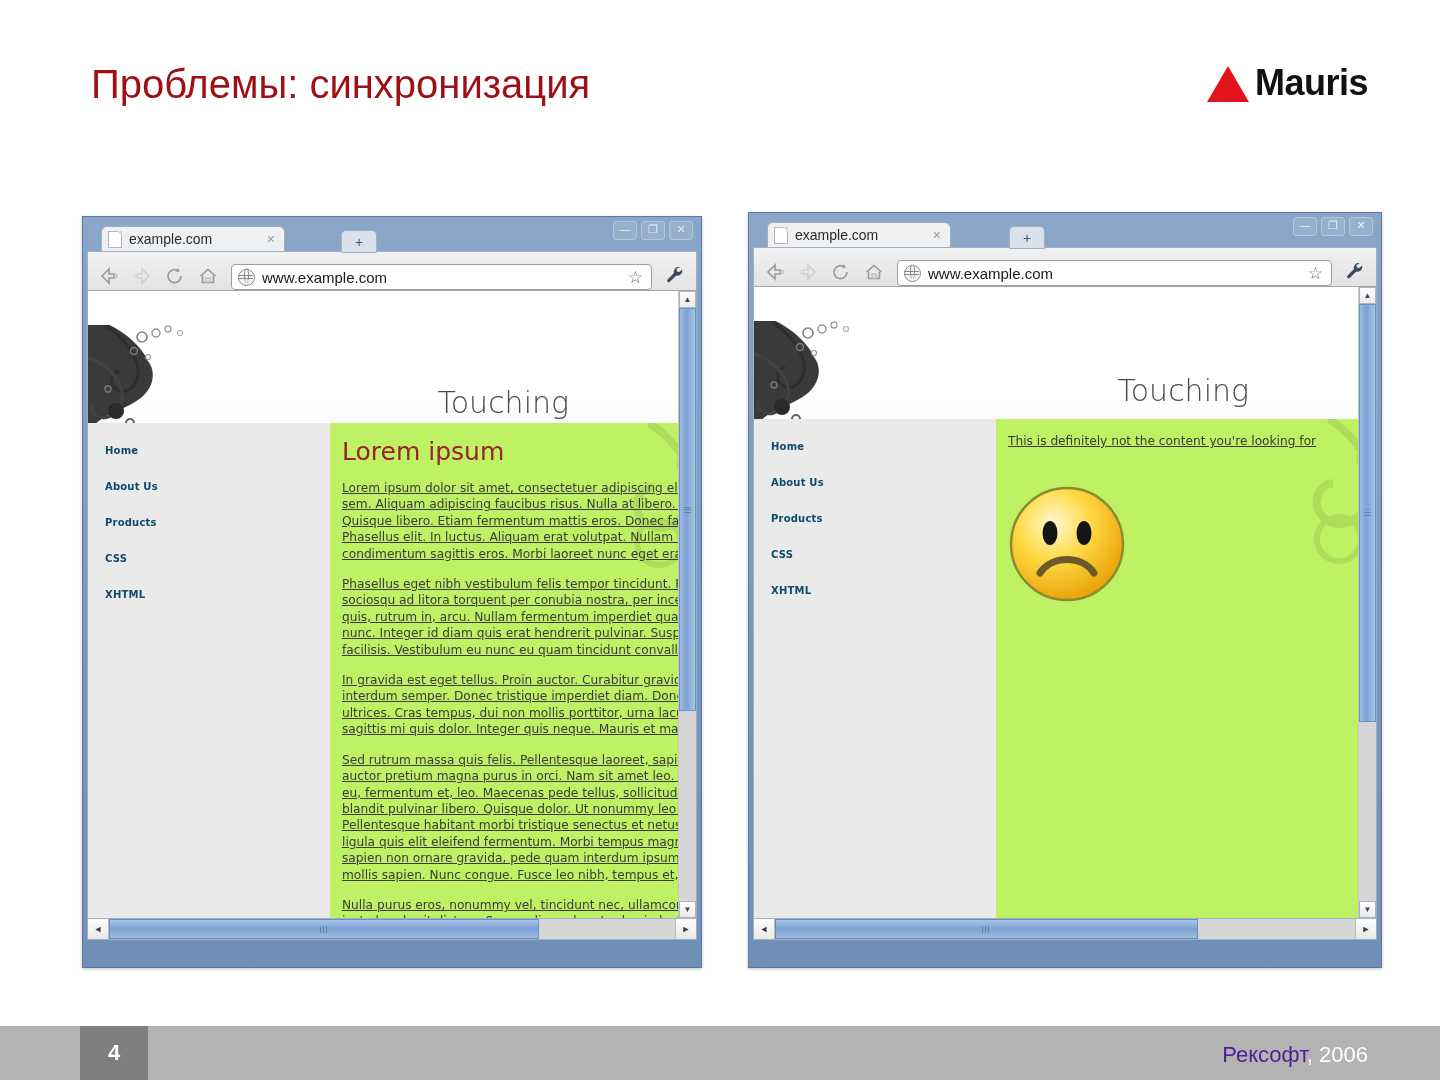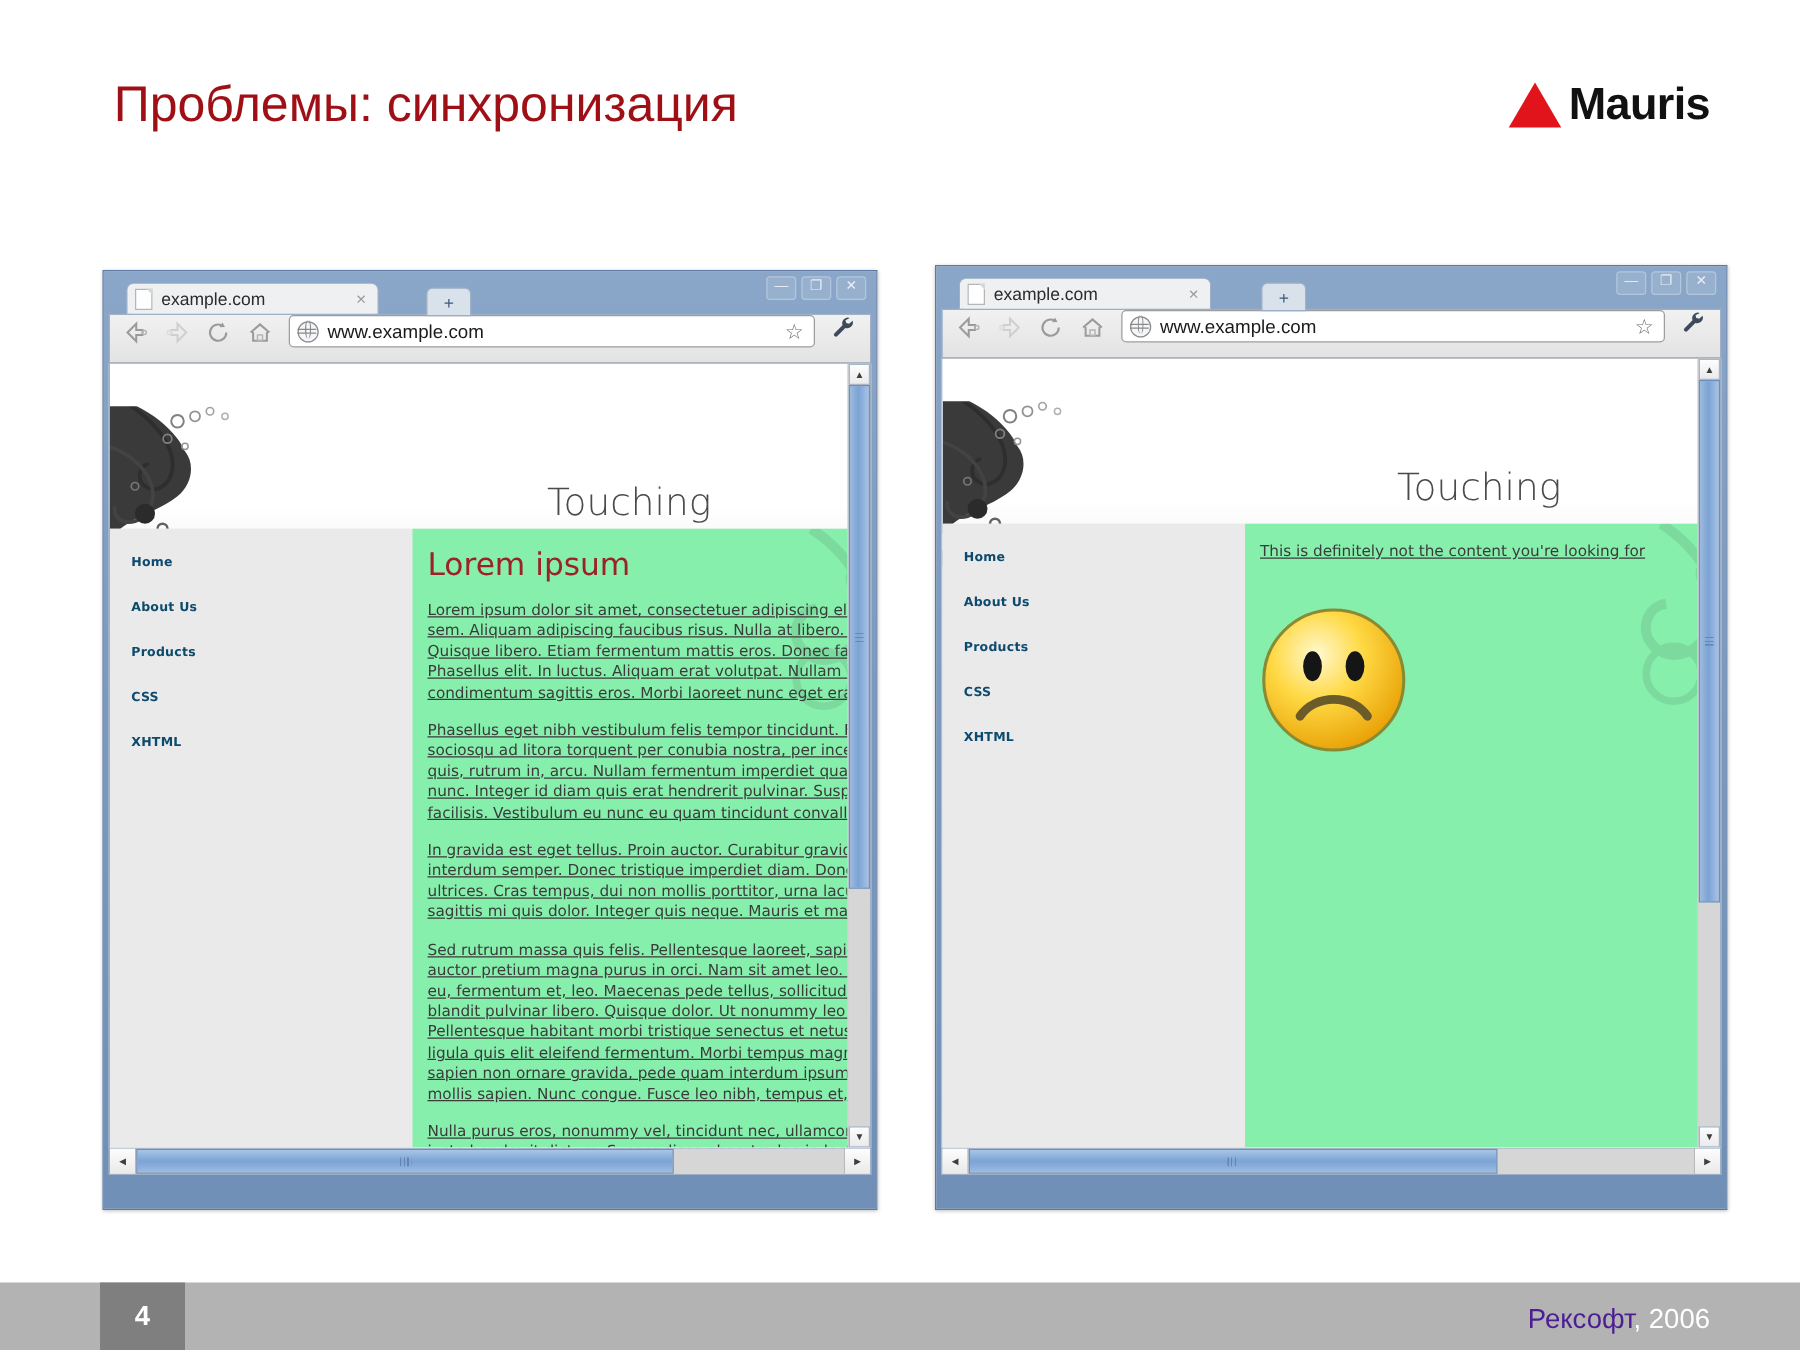--- a/index.html
+++ b/index.html
@@ -67,21 +67,21 @@
   
   .tabstrip {
     position: relative;
     height: 30px;
   }
   .tab {
     position: absolute;
     left: 14px;
     top: 5px;
     height: 25px;
-    width: 202px;
+    width: 184px;
     background: #eef0f1;
     border: 1px solid #9fb0c6;
     border-bottom: none;
     border-radius: 6px 6px 0 0;
     display: flex;
     align-items: center;
     padding: 0 6px;
     box-sizing: border-box;
   }
   .tab-fav {
@@ -149,21 +149,21 @@
     font-family: "Liberation Sans", sans-serif;
   }
 
   
   .toolbar {
     background: linear-gradient(to bottom,#f1f1f1,#e3e3e3);
     border: 1px solid #9fb0c6;
     border-bottom: 1px solid #a6a6a6;
     height: 40px;
     display: flex;
-    align-items: flex-start;
+    align-items: flex-end;
     padding: 0 7px;
     box-sizing: border-box;
     gap: 5px;
   }
   .navbtn {
     width: 28px;
     height: 28px;
     display: flex;
     align-items: center;
     justify-content: center;
@@ -284,21 +284,21 @@
     color: #0c4a6e;
     font-size: 10px;
     font-weight: bold;
     margin-bottom: 25px;
     font-family: "DejaVu Sans", sans-serif;
     letter-spacing: 0.2px;
   }
 
   .content {
     flex: 1;
-    background: #86efac;
+    background: #bef264;
     position: relative;
     padding: 14px 0 0 12px;
     overflow: hidden;
   }
   .content-watermark {
     position: absolute;
     right: -40px;
     top: 0px;
     width: 180px;
     height: 180px;

